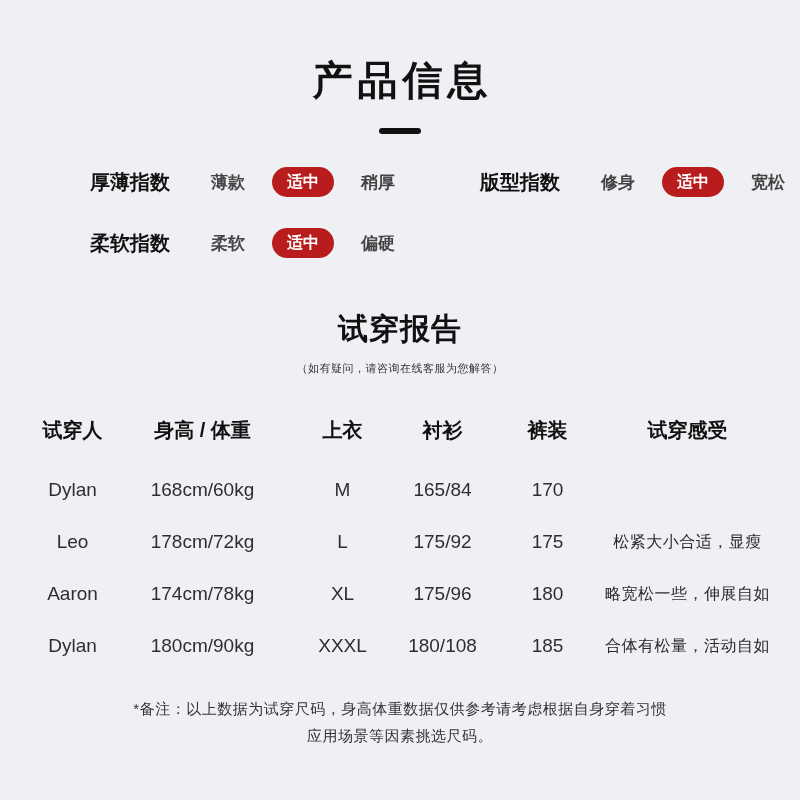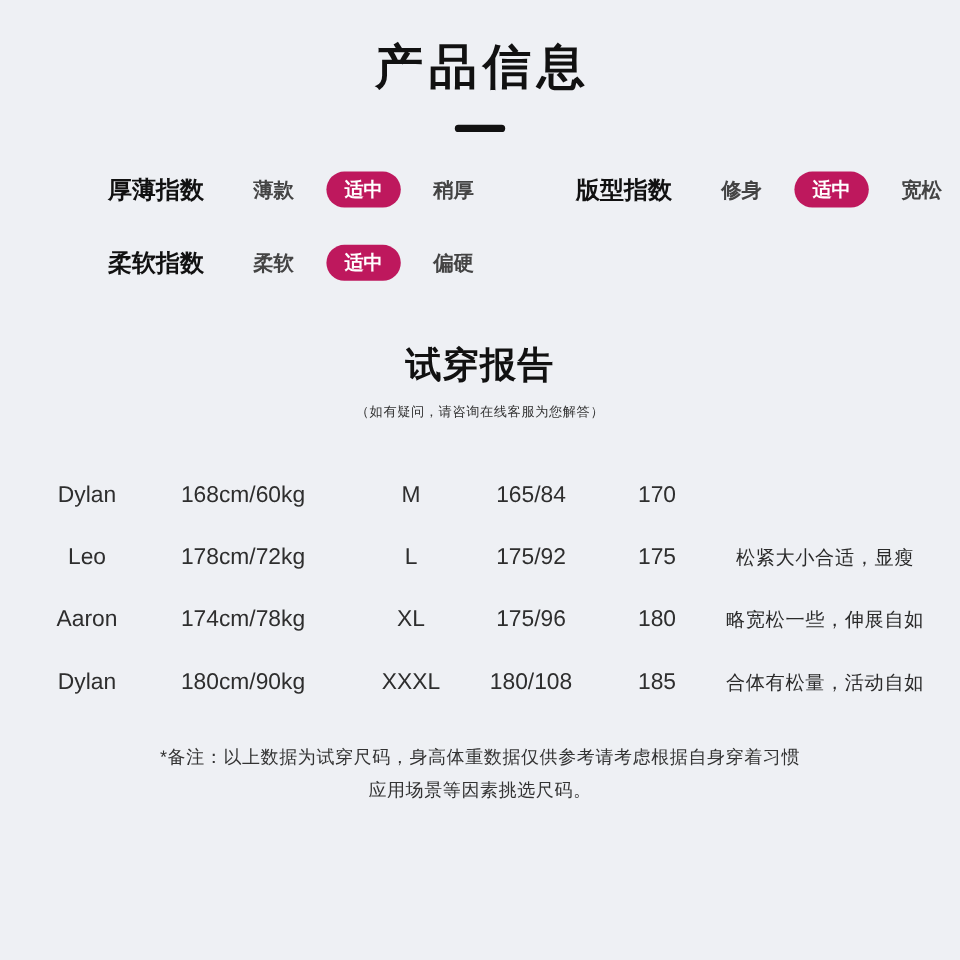--- a/index.html
+++ b/index.html
@@ -5,21 +5,21 @@
   html, body { margin: 0; padding: 0; }
   body {
     width: 800px; height: 800px;
     background: #eef0f4;
     font-family: "Liberation Sans", "DejaVu Sans", sans-serif;
     color: #111;
     overflow: hidden;
   }
   * { box-sizing: border-box; }
 
-  .page { width: 800px; height: 800px; padding-top: 34px; }
+  .page { width: 800px; height: 800px; padding-top: 58px; }
 
   .page-title {
     margin: 0;
     text-align: center;
     font-size: 40px;
     font-weight: 700;
     letter-spacing: 5px;
     line-height: 44px;
     color: #111;
     padding-left: 5px; 
@@ -56,21 +56,21 @@
   .opt {
     width: 64px; height: 30px;
     display: flex; align-items: center; justify-content: center;
     font-size: 17px;
     color: #444;
     margin-right: 12px;
     white-space: nowrap;
     font-weight: bold;
   }
   .opt.selected {
-    background: #be185d;
+    background: #b91c1c;
     color: #ffffff;
     border-radius: 15px;
     font-size: 16px;
     width: 62px;
   }
 
   
   .report-title {
     margin: 53px 0 0;
     text-align: center;
@@ -145,20 +145,28 @@
       <span class="opt">偏硬</span>
     </div>
 
   </div>
 
   <h2 class="report-title">试穿报告</h2>
   <div class="report-subtitle">（如有疑问，请咨询在线客服为您解答）</div>
 
   <div class="fit-table">
 
+    <div class="t-row t-head">
+      <div>试穿人</div>
+      <div>身高 / 体重</div>
+      <div>上衣</div>
+      <div>衬衫</div>
+      <div>裤装</div>
+      <div>试穿感受</div>
+    </div>
 
     <div class="t-row t-body">
       <div>Dylan</div>
       <div>168cm/60kg</div>
       <div>M</div>
       <div>165/84</div>
       <div>170</div>
     </div>
 
     <div class="t-row t-body">

